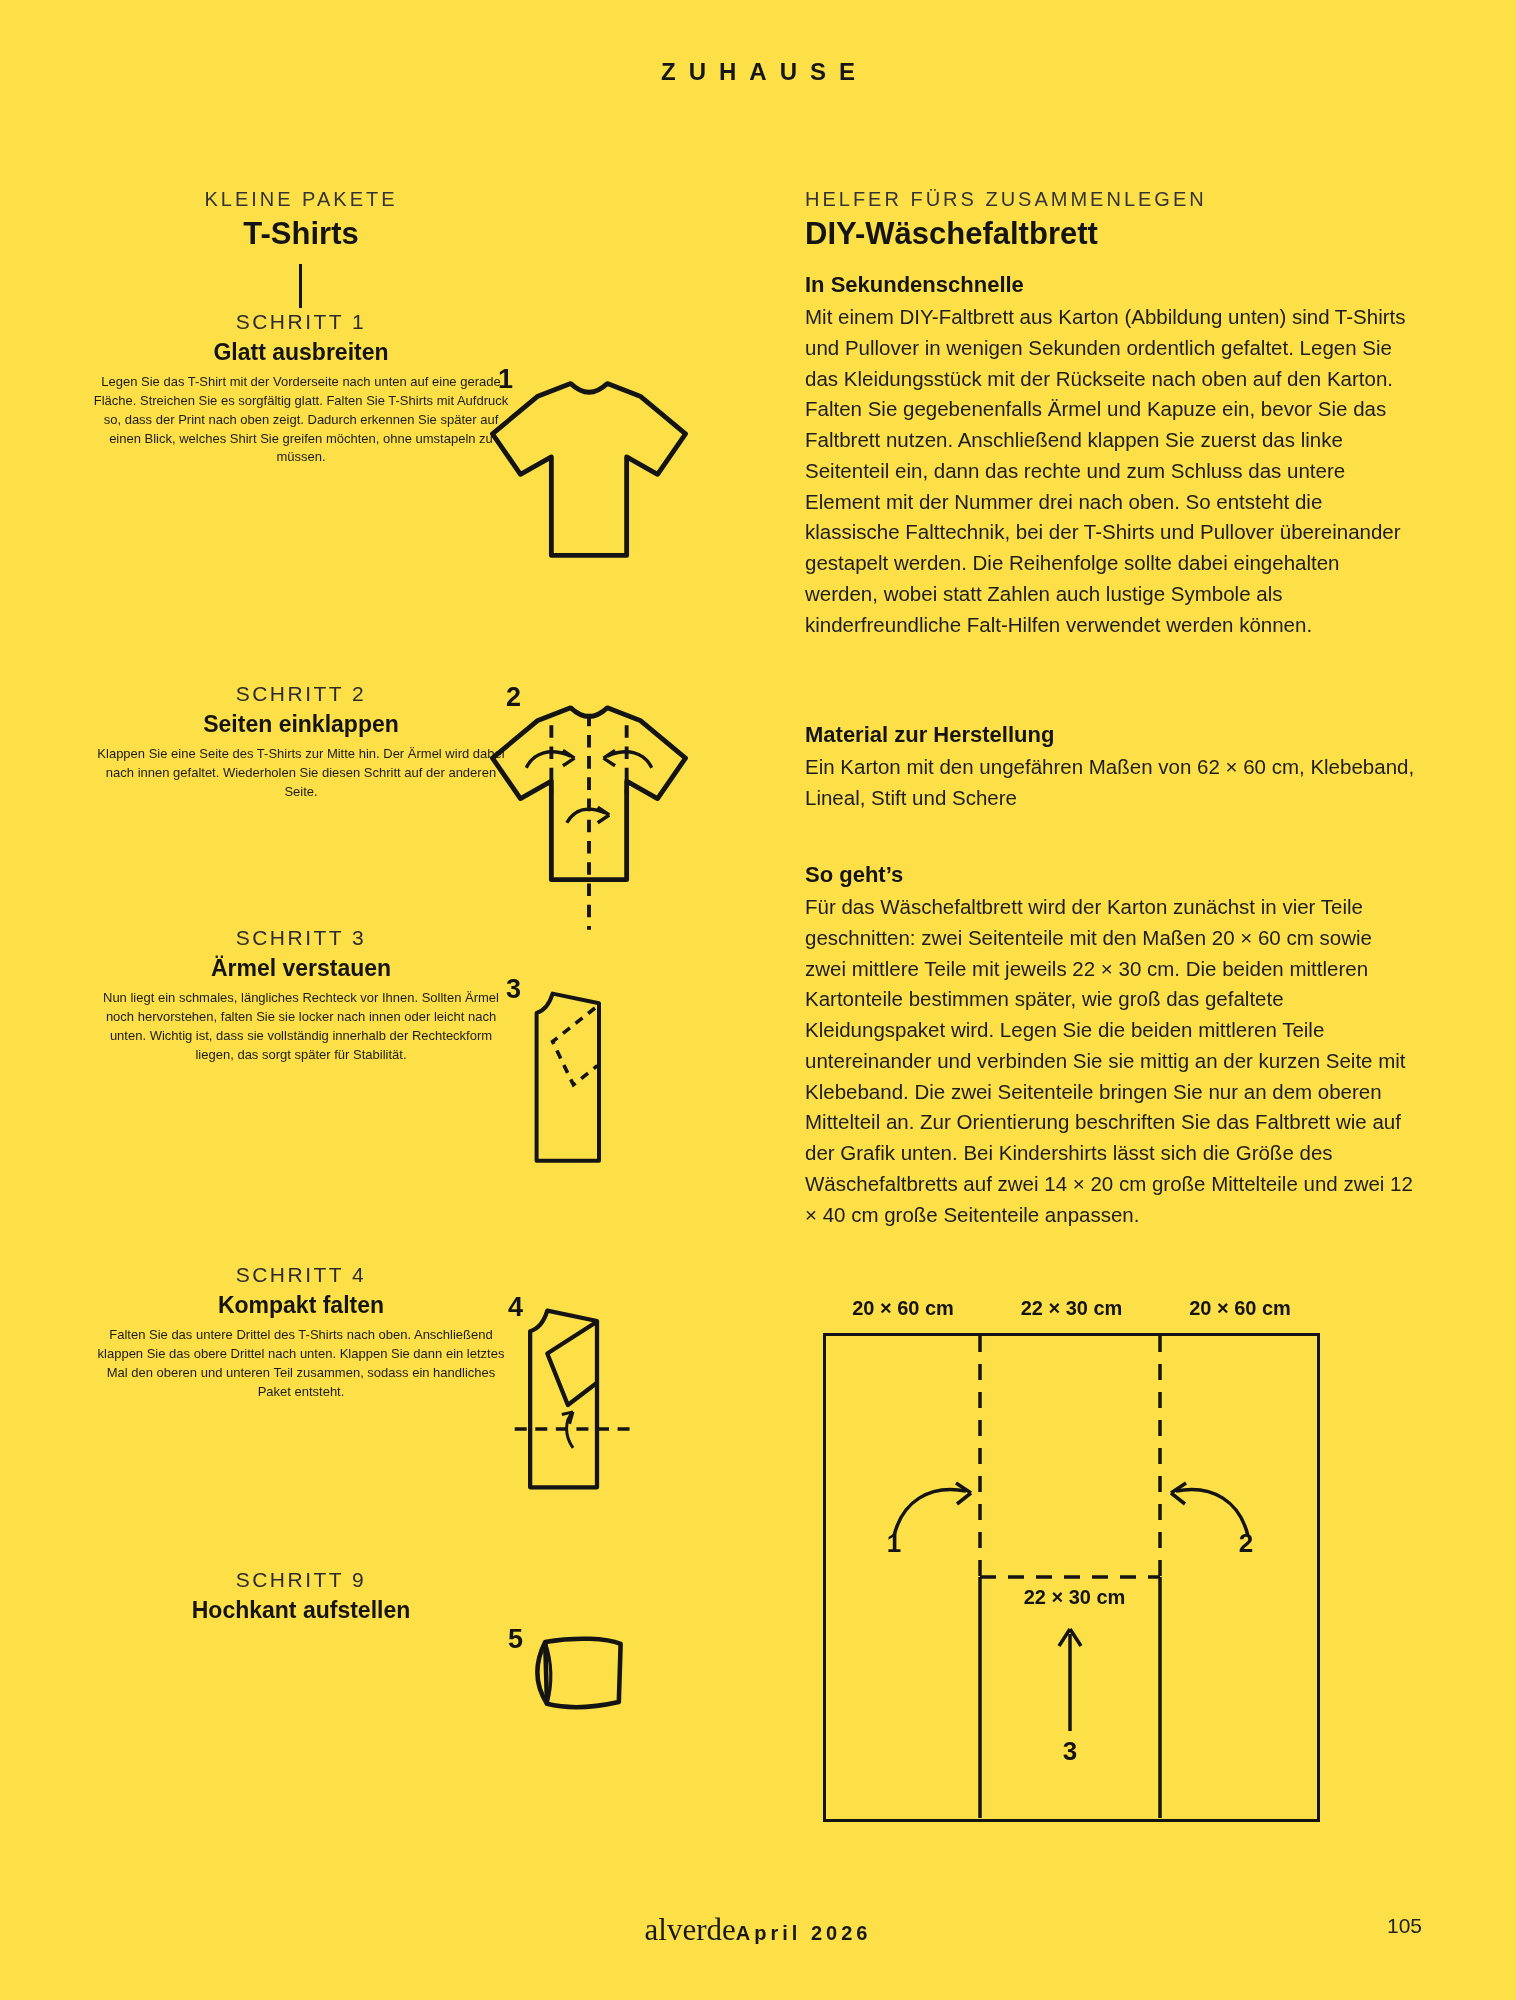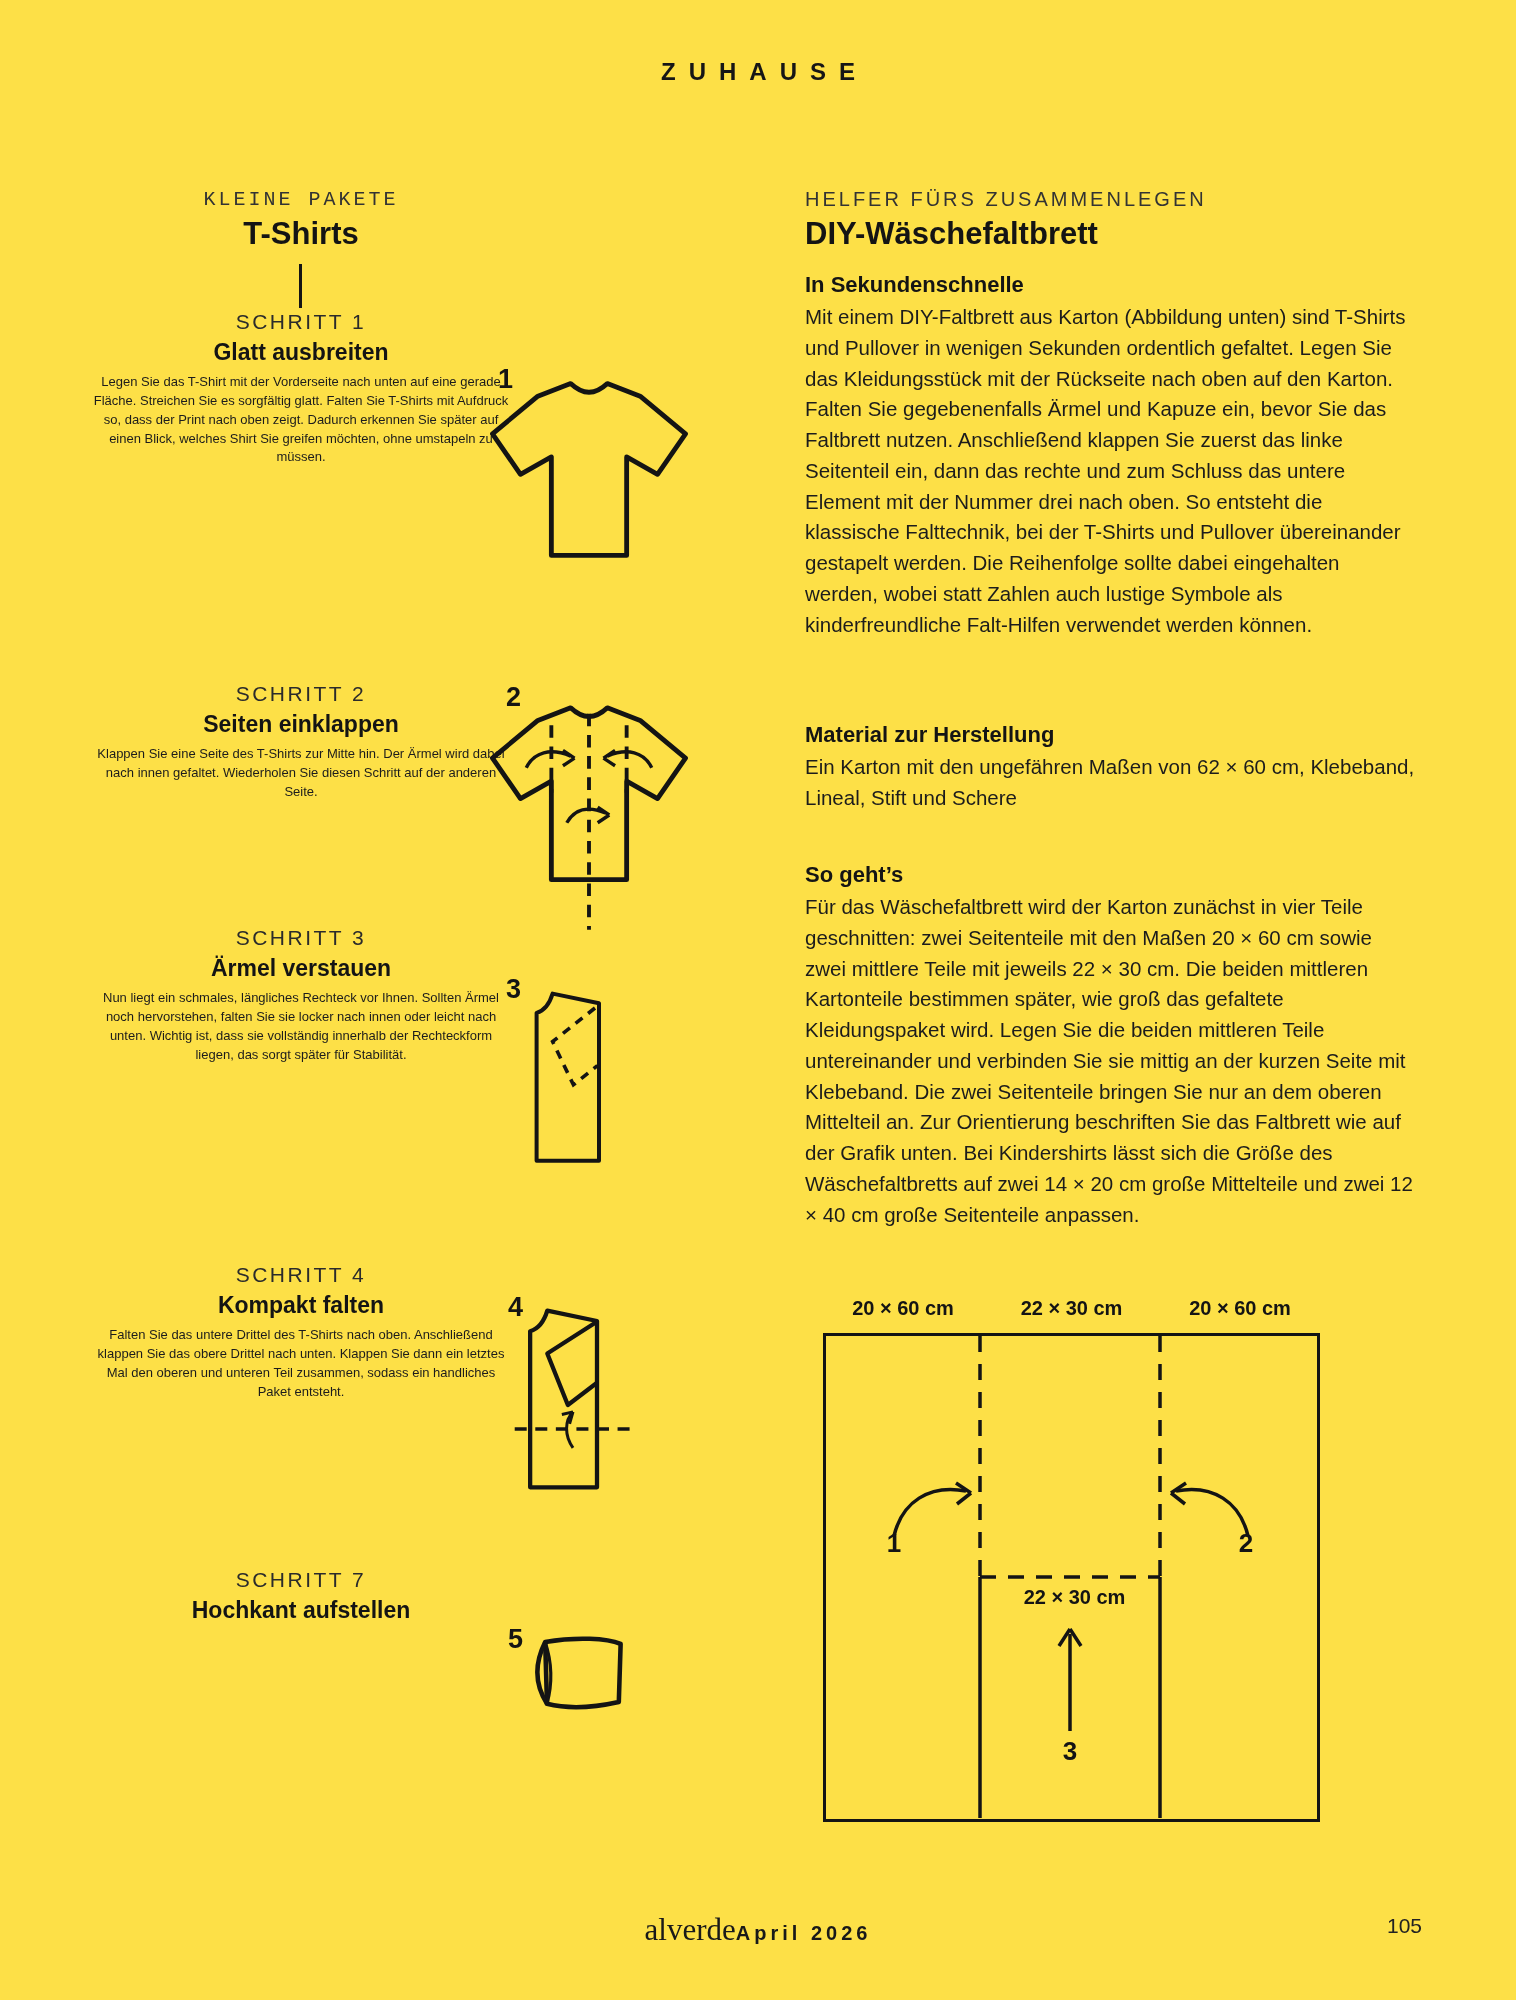--- a/index.html
+++ b/index.html
@@ -7,21 +7,21 @@
     position:relative; width:1516px; height:2000px; background:#fde047;
     font-family:"Liberation Sans", sans-serif; color:#1a1a1a; overflow:hidden;
   }
 
   .header-label {
     position:absolute; top:58px; left:0; width:100%;
     font-size:24px; font-weight:600; letter-spacing:13px; text-indent:13px;
     text-align:center; color:#161616;
   }
   .kicker { font-size:20px; letter-spacing:3px; color:#333; }
-  .left-kicker { position:absolute; top:188px; left:92px; width:418px; text-align:center;font-family:Liberation Mono, monospace; }
+  .left-kicker { position:absolute; top:188px; left:92px; width:418px; text-align:center; }
   .left-title { position:absolute; top:216px; left:92px; width:418px; text-align:center;
     font-size:31px; font-weight:bold; color:#141414; }
   .title-rule { position:absolute; top:264px; left:299px; width:3px; height:44px; background:#141414; }
 
   .step { position:absolute; left:92px; width:418px; text-align:center; }
   .step-label { font-size:21px; letter-spacing:2.5px; color:#2b2b2b; margin:0 0 5px 0; }
   .step-title { font-size:23px; font-weight:bold; margin:0 0 7px 0; color:#141414; }
   .step-body { font-size:13px; line-height:1.45; margin:0; color:#1c1c1c; }
 
   
@@ -82,21 +82,21 @@
     <p class="step-body">Nun liegt ein schmales, längliches Rechteck vor Ihnen. Sollten Ärmel noch hervorstehen, falten Sie sie locker nach innen oder leicht nach unten. Wichtig ist, dass sie vollständig innerhalb der Rechteckform liegen, das sorgt später für Stabilität.</p>
   </div>
 
   <div class="step" style="top:1263px;">
     <p class="step-label">SCHRITT 4</p>
     <p class="step-title">Kompakt falten</p>
     <p class="step-body">Falten Sie das untere Drittel des T-Shirts nach oben. Anschließend klappen Sie das obere Drittel nach unten. Klappen Sie dann ein letztes Mal den oberen und unteren Teil zusammen, sodass ein handliches Paket entsteht.</p>
   </div>
 
   <div class="step" style="top:1568px;">
-    <p class="step-label">SCHRITT 7</p>
+    <p class="step-label">SCHRITT 9</p>
     <p class="step-title">Hochkant aufstellen</p>
   </div>
 
   <div class="figure" style="left:468px; top:358px; width:252px; height:230px;">
     <span class="fig-num" style="left:30px; top:6px;">1</span>
     <svg style="left:10px; top:12px;" width="222" height="200" viewBox="0 0 230 207">
       <path d="M 96,14 L 62,27 L 15,66 L 44,108 L 76,90 L 76,192 L 154,192 L 154,90 L 186,108 L 215,66 L 168,27 L 134,14 Q 115,32 96,14 Z" fill="none" stroke="#141414" stroke-width="5" stroke-linejoin="round"></path>
     </svg>
   </div>
 

